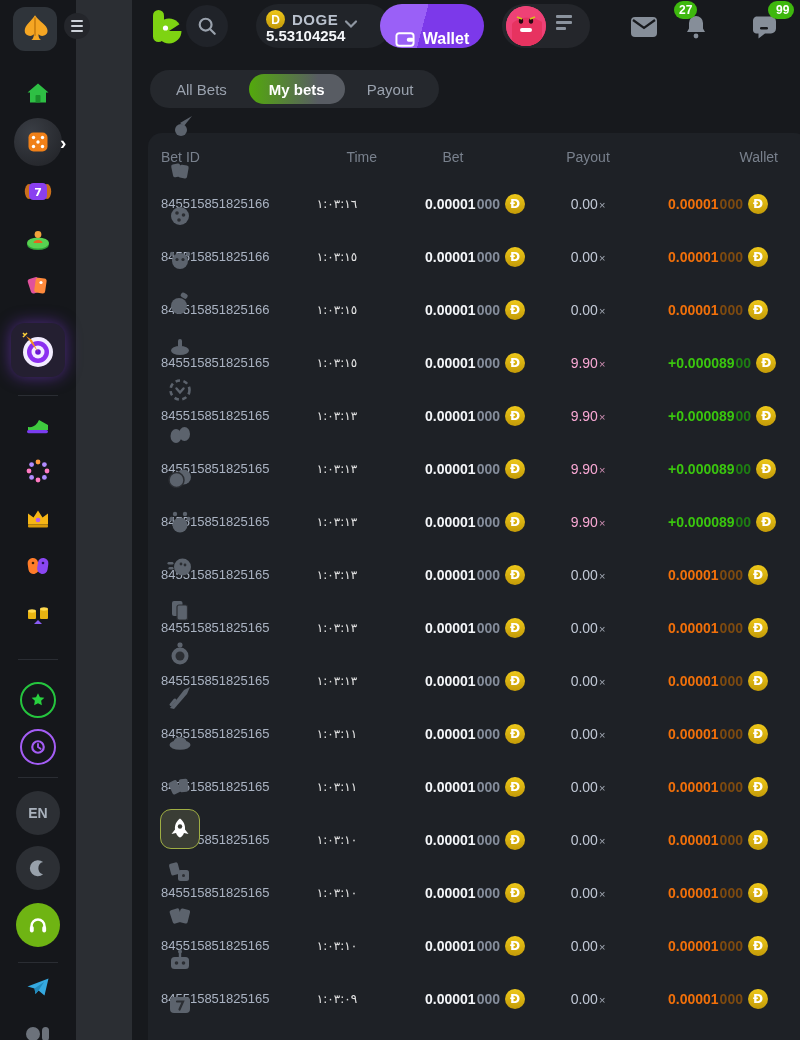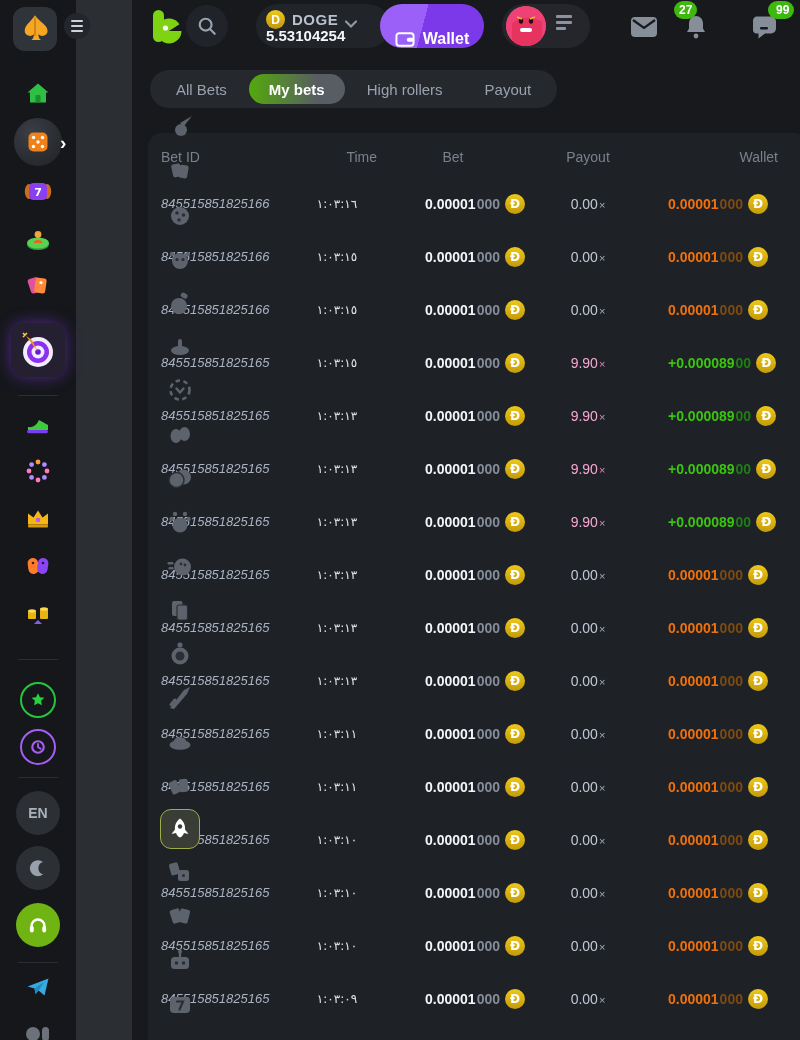--- a/index.html
+++ b/index.html
@@ -61,21 +61,21 @@
      display:flex; align-items:center; padding:0 6px; gap:2px; }
   .tab { height:30px; padding:0 20px; border-radius:15px; display:flex; align-items:center;
      color:#9aa2ae; font-size:15px; cursor:pointer; white-space:nowrap; }
   .tab.active { background:linear-gradient(90deg,#53a90c 0%,#585c63 72%); color:#fff; font-weight:bold; }
 
   
   .panel { left:148px; top:133px; width:660px; height:920px; border-radius:14px; background:#1e2126; }
   .thead,.trow { display:flex; align-items:center; padding-left:13px; }
   .thead { height:40px; margin-top:4px; color:#79818d; font-size:14px; }
   .trow { height:53px; cursor:pointer; }
-  .c-id { width:136px; overflow:hidden; white-space:nowrap; color:#aab3c2; font-size:13px;font-style:italic; }
+  .c-id { width:136px; overflow:hidden; white-space:nowrap; color:#aab3c2; font-size:13px; }
   .c-time { width:80px; text-align:center; color:#e5e5e5; font-size:12px; font-family:"DejaVu Sans",sans-serif; direction:ltr; }
   .c-bet { width:152px; display:flex; justify-content:flex-end; align-items:center; gap:5px; padding-right:4px;
      font-size:14px; font-weight:bold; }
   .c-bet b { color:#f4f6f9; } .c-bet i { font-style:normal; color:#858d9b; margin-left:-4px; }
   .c-payout { width:118px; text-align:center; font-size:14px; color:#c2c9d6; }
   .c-payout.win { color:#f9a8d4; }
   .c-payout x { font-size:11px; opacity:.8; margin-left:1px; }
   .c-profit { flex:1; display:flex; align-items:center; gap:5px; padding-left:21px; font-size:14px; font-weight:bold; white-space:nowrap; }
   .c-profit b { } .c-profit i { font-style:normal; margin-left:-4px; }
   .c-profit.loss b { color:#f1700a; } .c-profit.loss i { color:#7d4a10; }
@@ -431,21 +431,20 @@
   <svg width="26" height="24" viewBox="0 0 26 24">
       <path d="M4 1.5 h15 a5 5 0 0 1 5 5 v7 a5 5 0 0 1 -5 5 h-6 l-6.5 5 v-5 H4 a3.5 3.5 0 0 1 -3 -3.5 v-8.5 a5 5 0 0 1 3 -5 z" fill="#868e99"></path>
       <rect x="8" y="12" width="8" height="2.6" rx="1.3" fill="#17191d"></rect>
     </svg>
 </div>
 <div class="badge" style="left:768px;top:1px;padding-left:8px;">99</div>
 
 <div class="abs tabbar" id="tabbar">
     <div class="tab">All Bets</div>
     <div class="tab active">My bets</div>
-    <div class="tab">High rollers</div>
     <div class="tab">Payout</div>
   </div>
 
 <div class="abs panel">
   <div class="thead">
     <div class="h-id">Bet ID</div>
     <div class="h-time">Time</div>
     <div class="h-bet">Bet</div>
     <div class="h-payout">Payout</div>
     <div class="h-profit">Wallet</div>

